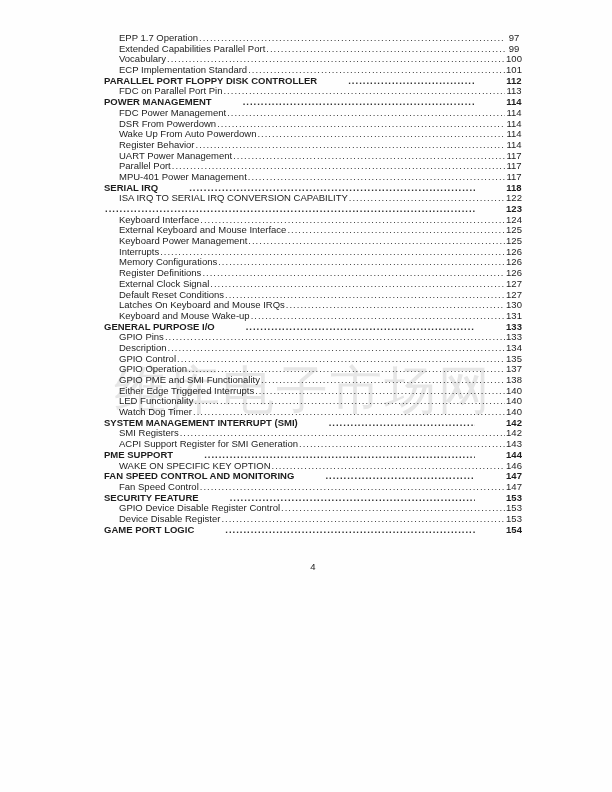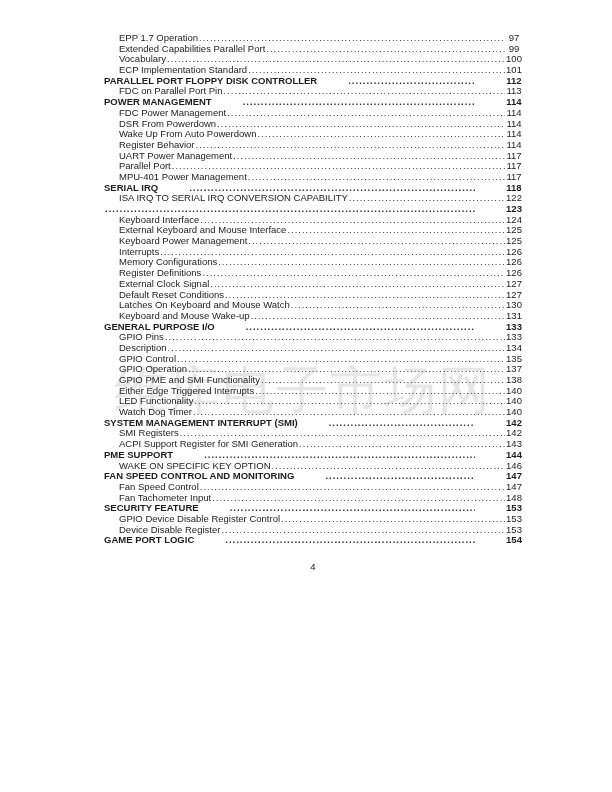--- a/index.html
+++ b/index.html
@@ -206,21 +206,21 @@
         <span class="toc-label">External Clock Signal</span>
         <span class="toc-leader"></span>
         <span class="toc-page">127</span>
       </div>
       <div class="toc-row sub">
         <span class="toc-label">Default Reset Conditions</span>
         <span class="toc-leader"></span>
         <span class="toc-page">127</span>
       </div>
       <div class="toc-row sub">
-        <span class="toc-label">Latches On Keyboard and Mouse Watch</span>
+        <span class="toc-label">Latches On Keyboard and Mouse IRQs</span>
         <span class="toc-leader"></span>
         <span class="toc-page">130</span>
       </div>
       <div class="toc-row sub">
         <span class="toc-label">Keyboard and Mouse Wake-up</span>
         <span class="toc-leader"></span>
         <span class="toc-page">131</span>
       </div>
       <div class="toc-row top">
         <span class="toc-label">GENERAL PURPOSE I/O</span>
@@ -294,25 +294,20 @@
       </div>
       <div class="toc-row top">
         <span class="toc-label">FAN SPEED CONTROL AND MONITORING</span>
         <span class="toc-leader"></span>
         <span class="toc-page">147</span>
       </div>
       <div class="toc-row sub">
         <span class="toc-label">Fan Speed Control</span>
         <span class="toc-leader"></span>
         <span class="toc-page">147</span>
-      </div>
-      <div class="toc-row sub">
-        <span class="toc-label">Fan Tachometer Input</span>
-        <span class="toc-leader"></span>
-        <span class="toc-page">148</span>
       </div>
       <div class="toc-row top">
         <span class="toc-label">SECURITY FEATURE</span>
         <span class="toc-leader"></span>
         <span class="toc-page">153</span>
       </div>
       <div class="toc-row sub">
         <span class="toc-label">GPIO Device Disable Register Control</span>
         <span class="toc-leader"></span>
         <span class="toc-page">153</span>

